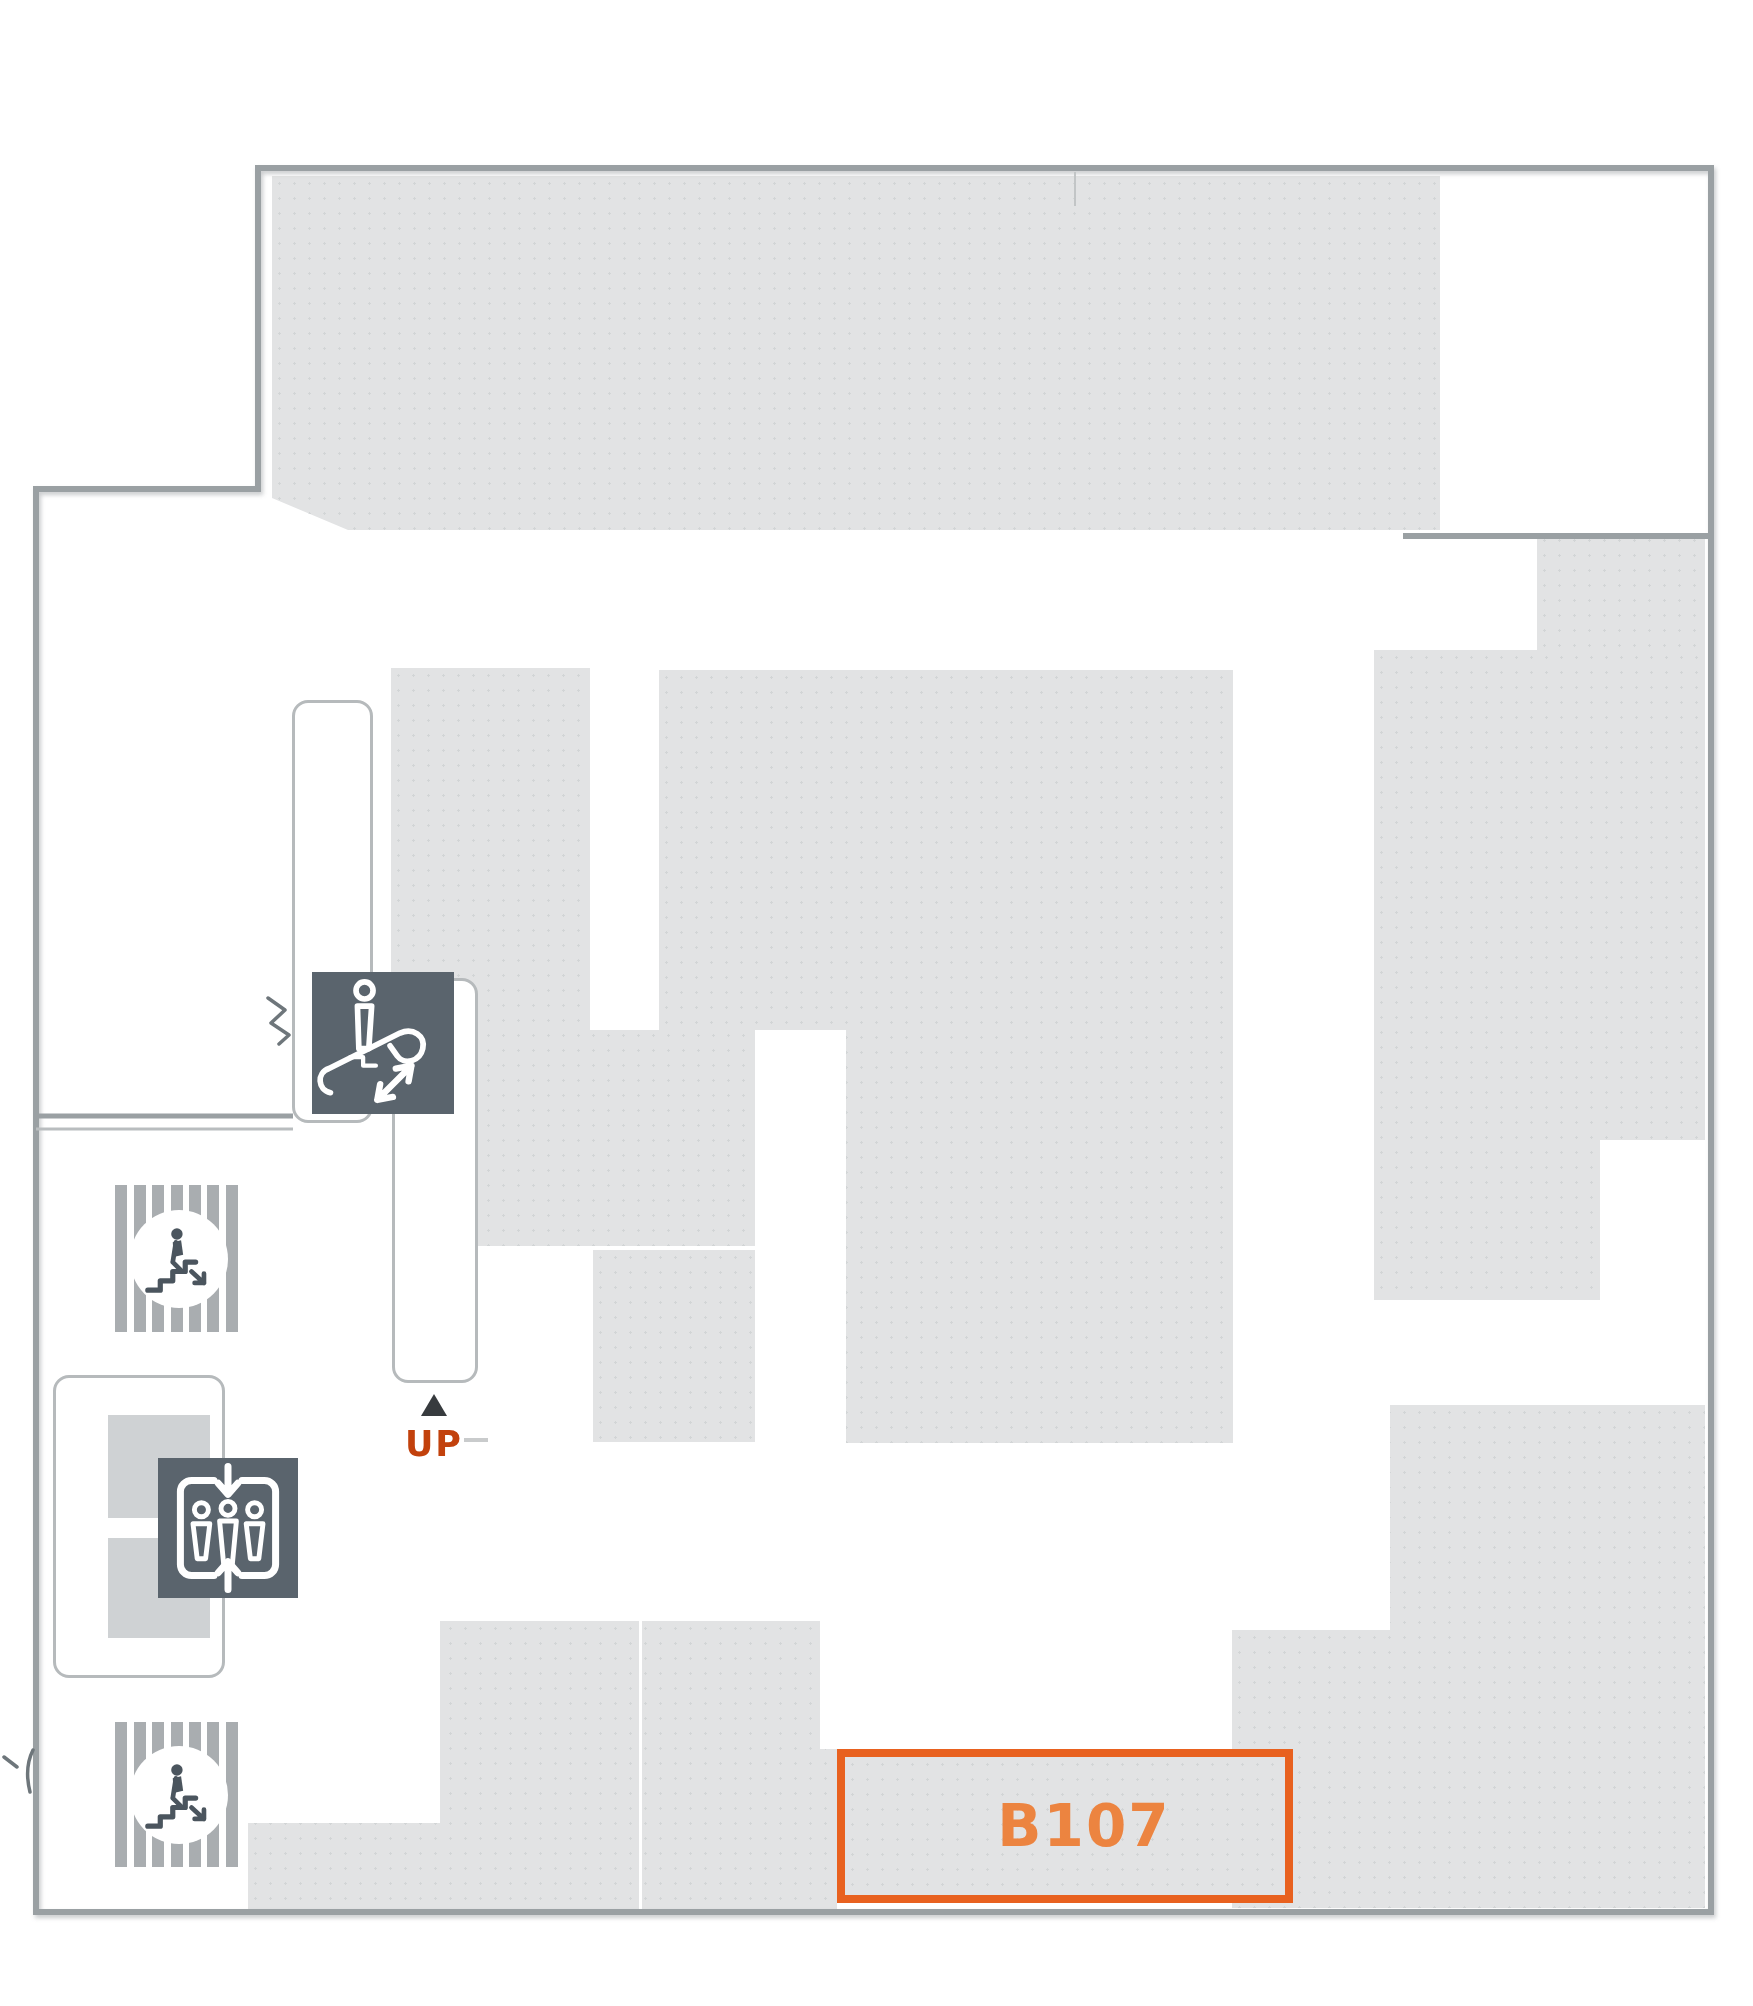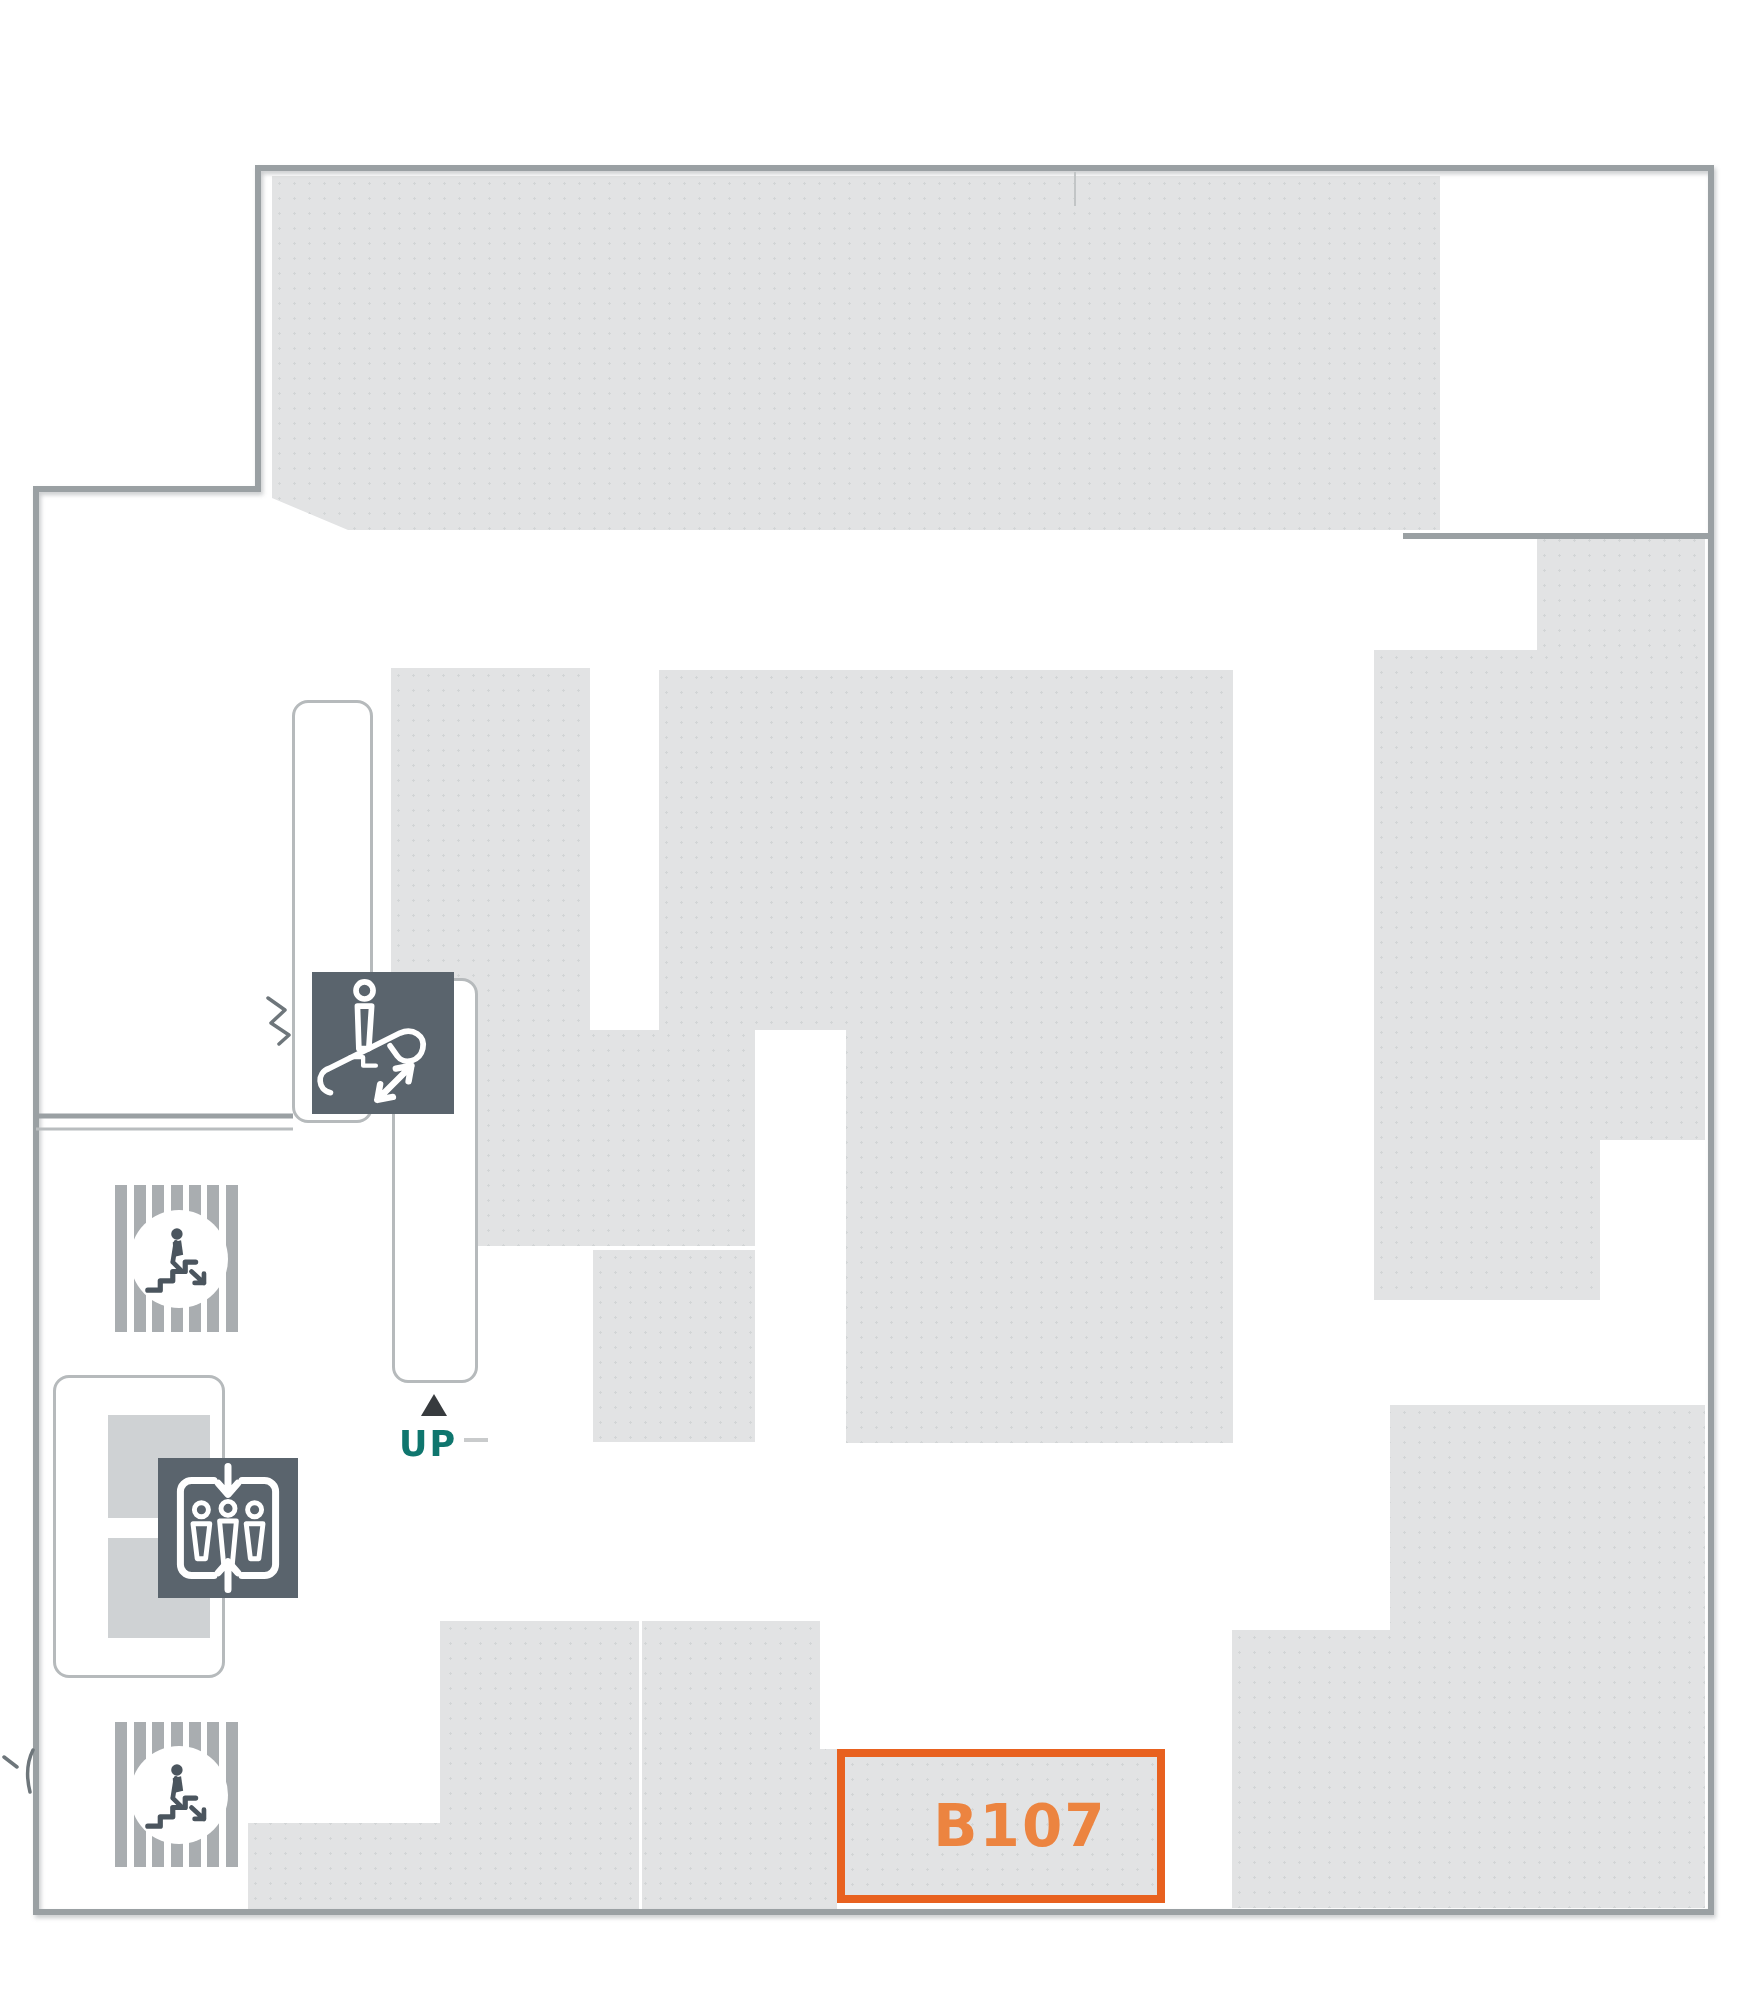--- a/index.html
+++ b/index.html
@@ -26,22 +26,22 @@
   
   .room-hl{position:absolute;box-sizing:border-box;border:8px solid #e8611f;
            background-color:#e2e3e4;
            background-image:radial-gradient(#d2d5d6 1px, rgba(0,0,0,0) 1.3px);
            background-size:15px 15px;
            display:flex;align-items:center;justify-content:center;}
   .room-hl .room-label{font-size:58px;font-weight:bold;color:#ec8440;letter-spacing:2px;}
   
   .up-tri{position:absolute;width:0;height:0;border-left:13px solid transparent;
           border-right:13px solid transparent;border-bottom:22px solid #373b3e;}
-  .up-text{position:absolute;width:70px;text-align:left;font-size:35px;font-weight:bold;
-           color:#0f766e;letter-spacing:2px;}
+  .up-text{position:absolute;width:70px;text-align:center;font-size:35px;font-weight:bold;
+           color:#c2410c;letter-spacing:2px;}
   .up-dash{position:absolute;background:#c9cbcc;height:4px;}
   svg.lines{position:absolute;left:0;top:0;pointer-events:none;}
 </style>
 </head>
 <body>
 
 <div class="plan">
 
   <div class="blk" style="left:272px;top:176px;width:1168px;height:354px;
               clip-path:polygon(0px 0px,1168px 0px,1168px 354px,76px 354px,0px 322px);"></div>
@@ -59,21 +59,21 @@
   <div class="blk" style="left:1374px;top:650px;width:331px;height:650px;
               clip-path:polygon(0px 0px,331px 0px,331px 490px,226px 490px,226px 650px,0px 650px);"></div>
 
   <div class="blk" style="left:1232px;top:1405px;width:473px;height:503px;
               clip-path:polygon(158px 0px,473px 0px,473px 503px,0px 503px,0px 225px,158px 225px);"></div>
 
   <div class="blk" style="left:248px;top:1621px;width:589px;height:289px;
               clip-path:polygon(0px 202px,192px 202px,192px 0px,572px 0px,572px 128px,589px 128px,589px 289px,0px 289px);"></div>
   <div class="seam" style="left:639px;top:1621px;width:3px;height:289px;"></div>
 
-  <div class="room-hl" style="left:837px;top:1749px;width:328px;height:154px;padding-left:38px;">
+  <div class="room-hl" style="left:837px;top:1749px;width:456px;height:154px;padding-left:38px;">
     <span class="room-label">B107</span>
   </div>
 
   <div class="shaft" style="left:292px;top:700px;width:75px;height:417px;"></div>
   <div class="shaft" style="left:392px;top:978px;width:80px;height:399px;"></div>
 
   <div class="lift-room" style="left:53px;top:1375px;width:166px;height:297px;"></div>
   <div class="lift-car" style="left:108px;top:1415px;width:102px;height:103px;"></div>
   <div class="lift-car" style="left:108px;top:1538px;width:102px;height:100px;"></div>
 

